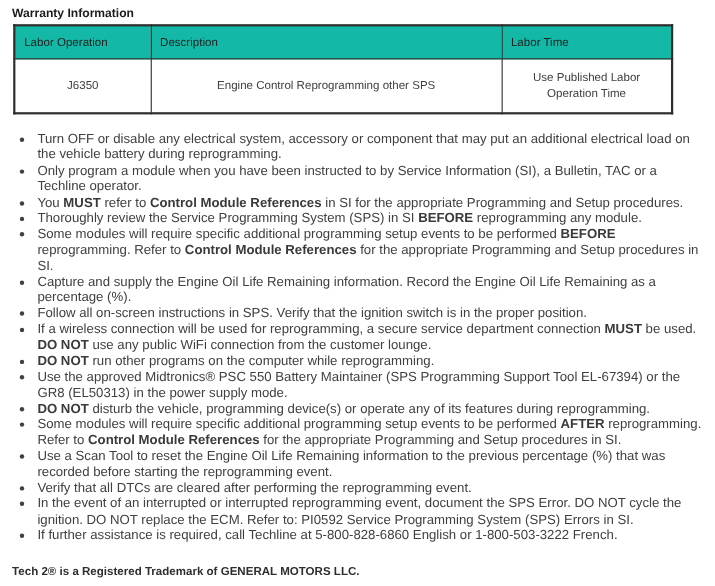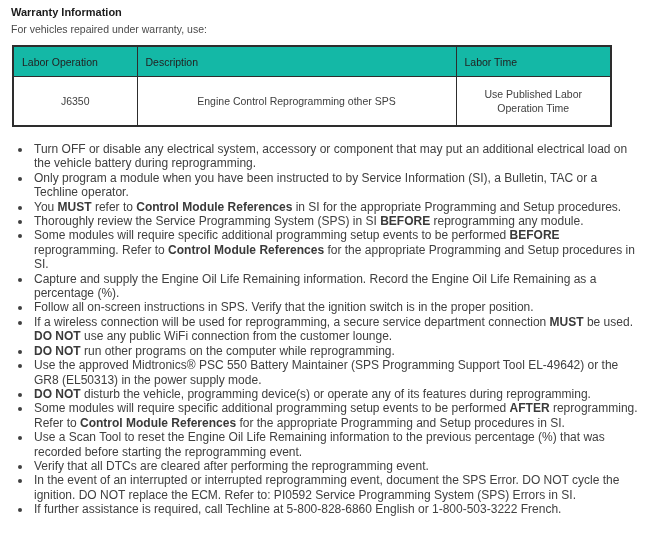--- a/index.html
+++ b/index.html
@@ -85,21 +85,20 @@
     line-height: 13px;
   }
   .trademark.first { margin: 20px 0 0 0; }
 </style>
 </head>
 <body>
 
 <div class="page">
 
   <h1 class="section-heading">Warranty Information</h1>
-  <p class="subtitle">For vehicles repaired under warranty, use:</p>
 
   <table class="warranty-table">
     <colgroup>
       <col class="col-op">
       <col class="col-desc">
       <col class="col-time">
     </colgroup>
     <thead>
       <tr>
         <th>Labor Operation</th>
@@ -120,23 +119,24 @@
   <ul class="checklist">
     <li>Turn OFF or disable any electrical system, accessory or component that may put an additional electrical load on the vehicle battery during reprogramming.</li>
     <li>Only program a module when you have been instructed to by Service Information (SI), a Bulletin, TAC or a Techline operator.</li>
     <li>You <b>MUST</b> refer to <b>Control Module References</b> in SI for the appropriate Programming and Setup procedures.</li>
     <li>Thoroughly review the Service Programming System (SPS) in SI <b>BEFORE</b> reprogramming any module.</li>
     <li>Some modules will require specific additional programming setup events to be performed <b>BEFORE</b> reprogramming. Refer to <b>Control Module References</b> for the appropriate Programming and Setup procedures in SI.</li>
     <li>Capture and supply the Engine Oil Life Remaining information. Record the Engine Oil Life Remaining as a percentage (%).</li>
     <li>Follow all on-screen instructions in SPS. Verify that the ignition switch is in the proper position.</li>
     <li>If a wireless connection will be used for reprogramming, a secure service department connection <b>MUST</b> be used. <b>DO NOT</b> use any public WiFi connection from the customer lounge.</li>
     <li><b>DO NOT</b> run other programs on the computer while reprogramming.</li>
-    <li>Use the approved Midtronics® PSC 550 Battery Maintainer (SPS Programming Support Tool EL-49642) or the GR8 (EL50313) in the power supply mode.</li>
+    <li>Use the approved Midtronics® PSC 550 Battery Maintainer (SPS Programming Support Tool EL-67394) or the GR8 (EL50313) in the power supply mode.</li>
     <li><b>DO NOT</b> disturb the vehicle, programming device(s) or operate any of its features during reprogramming.</li>
     <li>Some modules will require specific additional programming setup events to be performed <b>AFTER</b> reprogramming. Refer to <b>Control Module References</b> for the appropriate Programming and Setup procedures in SI.</li>
     <li>Use a Scan Tool to reset the Engine Oil Life Remaining information to the previous percentage (%) that was recorded before starting the reprogramming event.</li>
     <li>Verify that all DTCs are cleared after performing the reprogramming event.</li>
     <li>In the event of an interrupted or interrupted reprogramming event, document the SPS Error. DO NOT cycle the ignition. DO NOT replace the ECM. Refer to: PI0592 Service Programming System (SPS) Errors in SI.</li>
     <li>If further assistance is required, call Techline at 5-800-828-6860 English or 1-800-503-3222 French.</li>
   </ul>
 
+  <p class="trademark first">Tech 2® is a Registered Trademark of GENERAL MOTORS LLC.</p>
 
 </div>
 
 </body></html>

